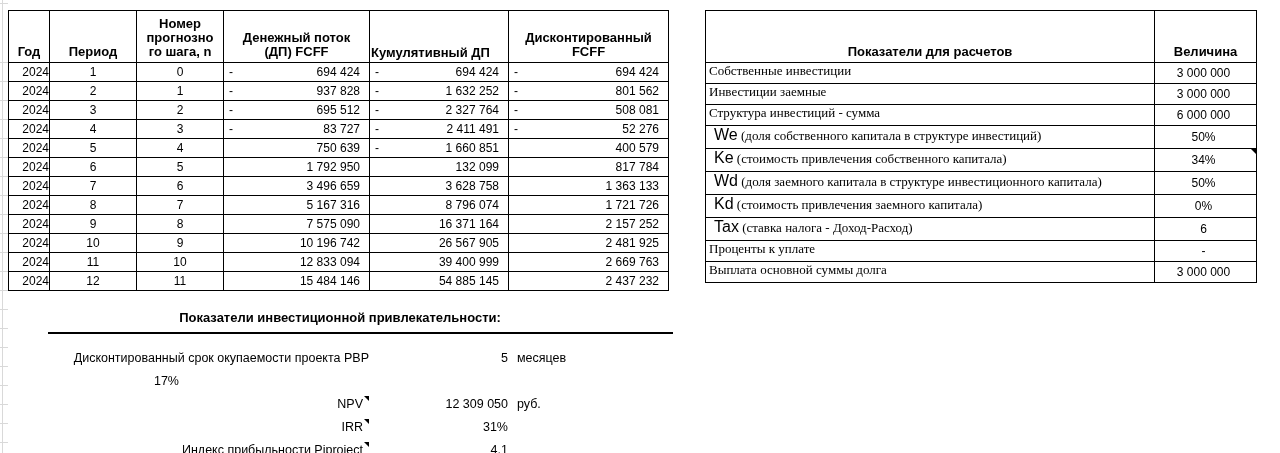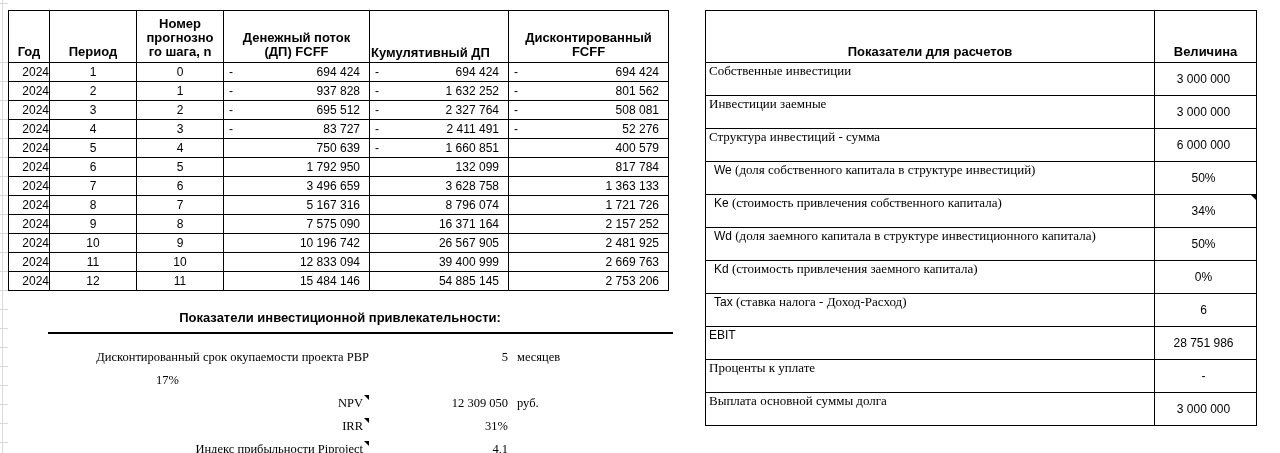--- a/index.html
+++ b/index.html
@@ -32,33 +32,33 @@
   .td-money  { padding:0; }
   .acct { display:flex; justify-content:space-between; align-items:center; padding:0 9px 0 5px; height:100%; }
   .acct .neg { min-width:5px; }
 
   
   #right-table { left:697px; top:10px;margin-left:8px; }
   #right-table th {
     height:52px; vertical-align:bottom;
     font-size:13px; font-weight:bold; text-align:center; padding:0 0 3px;
   }
-  .td-label { font-family:"Liberation Serif", serif; font-size:13px; padding:0 2px 16px 3px; }
+  .td-label { font-family:"Liberation Serif", serif; font-size:13px; padding:0 2px 4px 3px; }
   .td-label.indent { padding-left:8px; }
-  .td-label .latin { font-family:"Liberation Sans", sans-serif; font-size:12px; }
+  .td-label .latin { font-family:"Liberation Sans", sans-serif; font-size:16px; }
   .td-value { text-align:center; padding-right:4px; font-size:12px; position:relative; }
   .corner { position:absolute; top:0; right:0; width:0; height:0;
             border-top:5px solid #000; border-left:5px solid transparent; }
 
   
   #summary-title { position:absolute; left:40px; top:310px; width:600px;
                    text-align:center; font-size:13px; font-weight:bold; }
   #summary-underline { position:absolute; left:48px; top:332px; width:625px; height:2px; background:#000; }
   #summary-rows { position:absolute; left:40px; top:346px; width:640px; }
-  .srow { display:flex; align-items:center; height:23px; font-size:12.5px;font-family:Liberation Serif, serif; }
+  .srow { display:flex; align-items:center; height:23px; font-size:12.5px; }
   .slabel { width:329px; text-align:right; white-space:nowrap; }
   .sval { width:139px; text-align:right; white-space:nowrap; }
   .sunit { margin-left:9px; text-align:right; white-space:nowrap; }
   .ctri { display:inline-block; width:0; height:0;
           border-top:5px solid #000; border-left:5px solid transparent;
           vertical-align:top; margin-left:1px; position:relative; top:-1px; }
 </style>
 </head>
 <body>
 
@@ -377,21 +377,21 @@
         </td>
         <td class="td-money">
           <div class="acct">
             <span class="neg"></span>
             <span class="val">54 885 145</span>
           </div>
         </td>
         <td class="td-money">
           <div class="acct">
             <span class="neg"></span>
-            <span class="val">2 753 206</span>
+            <span class="val">2 437 232</span>
           </div>
         </td>
       </tr>
     </tbody>
 </table>
 
 <table id="right-table">
   <colgroup>
     <col style="width:449px">
       <col style="width:102px">
@@ -427,24 +427,20 @@
         <td class="td-label indent"><span class="latin">Wd</span><span> (доля заемного капитала в структуре инвестиционного капитала)</span></td>
         <td class="td-value"><span>50%</span></td>
       </tr>
       <tr>
         <td class="td-label indent"><span class="latin">Kd</span><span> (стоимость привлечения заемного капитала)</span></td>
         <td class="td-value"><span>0%</span></td>
       </tr>
       <tr>
         <td class="td-label indent"><span class="latin">Tax</span><span> (ставка налога - Доход-Расход)</span></td>
         <td class="td-value"><span>6</span></td>
-      </tr>
-      <tr>
-        <td class="td-label"><span class="latin">EBIT</span><span></span></td>
-        <td class="td-value"><span>28 751 986</span></td>
       </tr>
       <tr>
         <td class="td-label">Проценты к уплате</td>
         <td class="td-value"><span>-</span></td>
       </tr>
       <tr>
         <td class="td-label">Выплата основной суммы долга</td>
         <td class="td-value"><span>3 000 000</span></td>
       </tr>
     </tbody>

